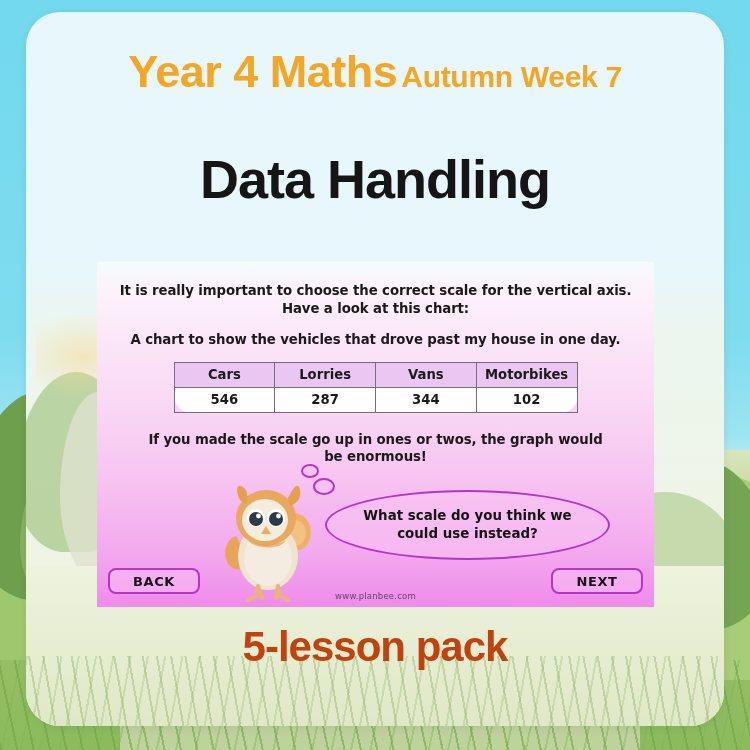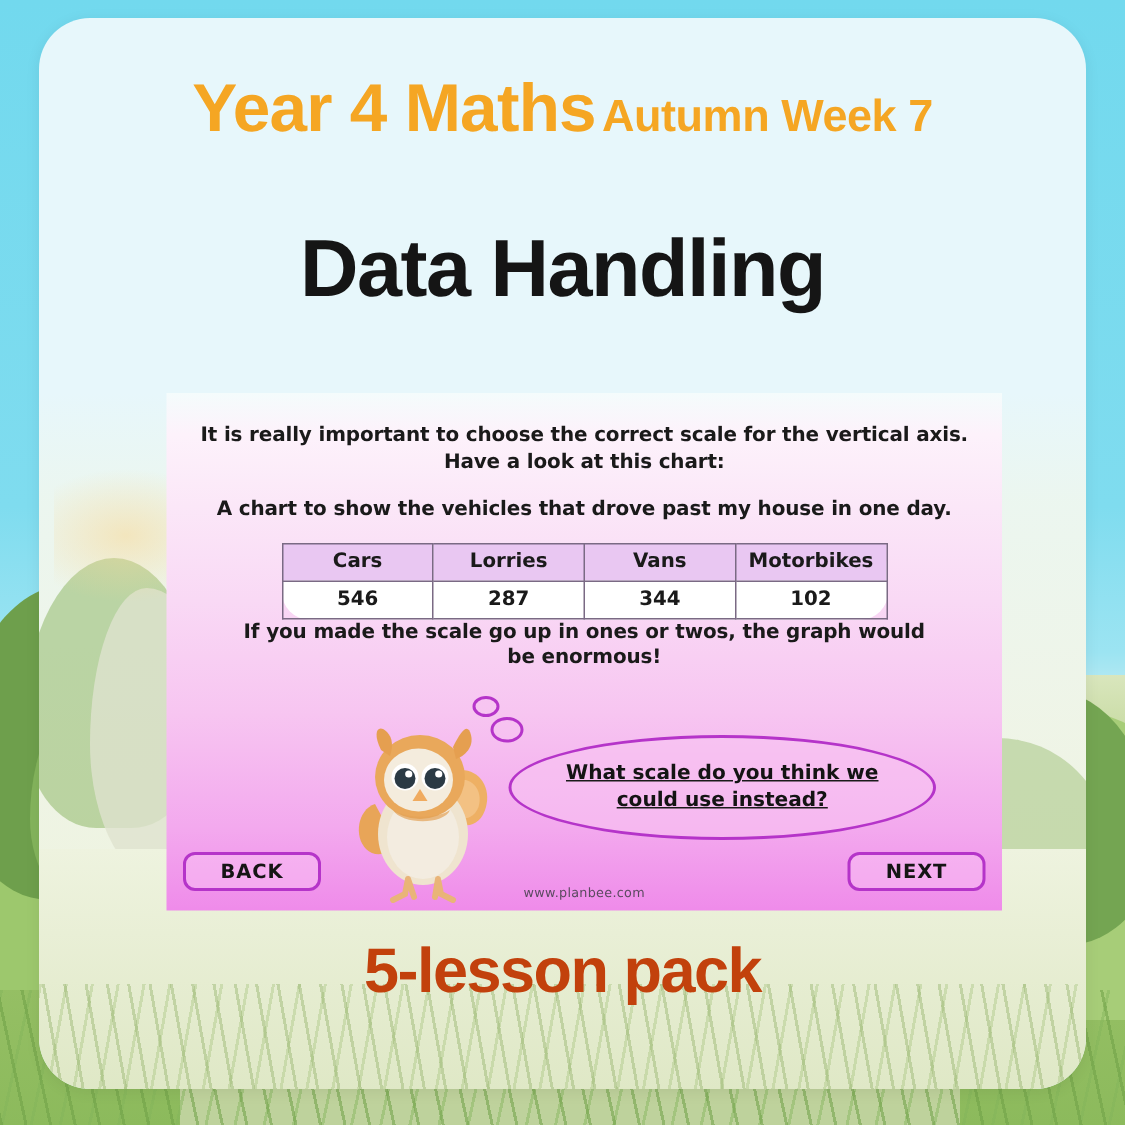--- a/index.html
+++ b/index.html
@@ -190,21 +190,21 @@
     font-size: 54px;
     font-weight: bold;
     color: #151515;
     letter-spacing: -1px;
     z-index: 5;
   }
 
   
   #slide {
     position: absolute;
-    left: 85px;
+    left: 71px;
     top: 250px;
     width: 557px;
     height: 345px;
     background: linear-gradient(to bottom,
         #f4fcfc 0%,
         #fdf2fb 8%,
         #fbe7f8 22%,
         #f9d9f5 40%,
         #f7c5f1 62%,
         #f3a9ee 84%,
@@ -245,40 +245,39 @@
     font-weight: 700;
     font-family: "DejaVu Sans", "Liberation Sans", sans-serif;
     color: #1a1a1a;
     padding: 1px 2px;
   }
   #vehicle-table th {
     background: #e9c7f2;
     font-weight: 600;
   }
   #slide-note {
-    margin-top: 0;
+    margin-top: 18px;
     padding: 0 22px;
   }
 
   
   #thought-bubble {
     position: absolute;
     left: 228px;
     top: 228px;
     width: 281px;
     height: 66px;
     border: 2.2px solid #b534c9;
     border-radius: 50%;
     background: rgba(248,196,243,.55);
     display: flex;
     align-items: center;
     justify-content: center;
     text-align: center;
     z-index: 3;
-    text-decoration: underline;
   }
   #thought-bubble .bubble-text {
     font-size: 13.4px;
     font-weight: 600;
     line-height: 1.35;
     color: #141414;
   }
   .thought-dot {
     position: absolute;
     border: 2.2px solid #b534c9;

